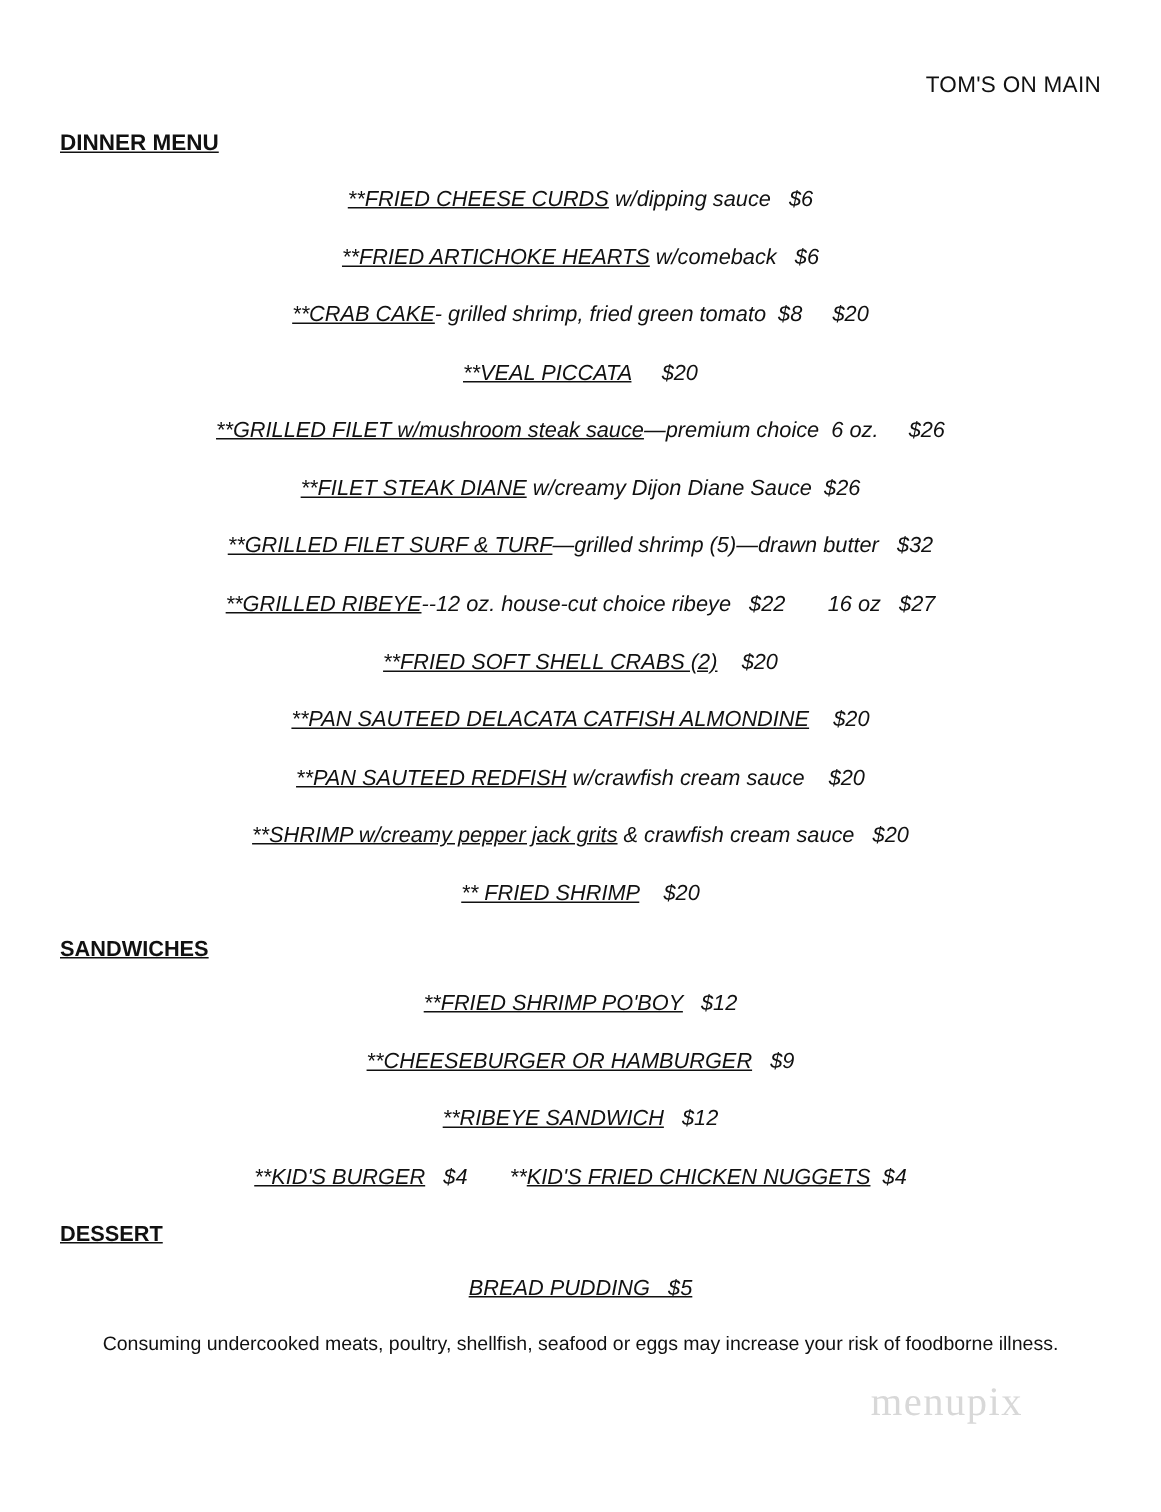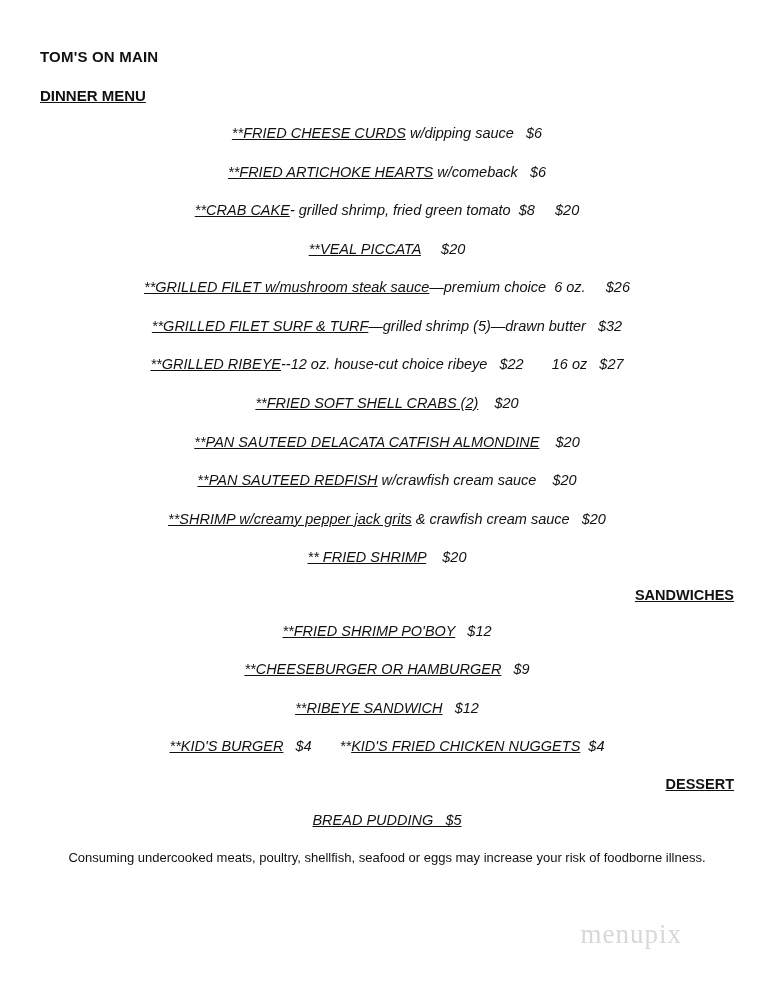--- a/index.html
+++ b/index.html
@@ -16,22 +16,22 @@
     overflow: hidden;
   }
   .page {
     width: 774px;
     height: 1008px;
     position: relative;
     box-sizing: border-box;
     padding: 48px 40px 0 40px;
   }
   .title {
-    text-align: left;
-    font-weight: bold;
+    text-align: right;
+    font-weight: normal;
     font-size: 15px;
     letter-spacing: 0.2px;
     margin: 0 0 22px 0;
   }
   .subtitle {
     font-weight: bold;
     font-size: 15px;
     text-decoration: underline;
     margin: 0 0 20px 0;
   }
@@ -40,21 +40,21 @@
     font-size: 14.5px;
     line-height: 1.35;
     margin: 0 0 19px 0;
     white-space: pre-wrap;
     font-style: italic;
   }
   .menu-line .u {
     text-decoration: underline;
   }
   .section-head {
-    text-align: right;
+    text-align: left;
     font-weight: bold;
     font-size: 14.5px;
     text-decoration: underline;
     margin: 0 0 19px 0;
   }
   .section-head.plain {
     font-weight: bold;
   }
   .disclaimer {
     text-align: center;
@@ -78,20 +78,21 @@
 <div class="page">
 
   <h1 class="title">TOM'S ON MAIN</h1>
   <h2 class="subtitle">DINNER MENU</h2>
 
   <div class="menu-line"><span class="u">**FRIED CHEESE CURDS</span><span> w/dipping sauce   $6</span></div>
   <div class="menu-line"><span class="u">**FRIED ARTICHOKE HEARTS</span><span> w/comeback   $6</span></div>
   <div class="menu-line"><span class="u">**CRAB CAKE</span><span>- grilled shrimp, fried green tomato  $8     $20</span></div>
   <div class="menu-line"><span class="u">**VEAL PICCATA</span><span>     $20</span></div>
   <div class="menu-line"><span class="u">**GRILLED FILET w/mushroom steak sauce</span><span>—premium choice  6 oz.     $26</span></div>
+  <div class="menu-line"><span class="u">**FILET STEAK DIANE</span><span> w/creamy Dijon Diane Sauce  $26</span></div>
   <div class="menu-line"><span class="u">**GRILLED FILET SURF &amp; TURF</span><span>—grilled shrimp (5)—drawn butter   $32</span></div>
   <div class="menu-line"><span class="u">**GRILLED RIBEYE</span><span>--12 oz. house-cut choice ribeye   $22       16 oz   $27</span></div>
   <div class="menu-line"><span class="u">**FRIED SOFT SHELL CRABS (2)</span><span>    $20</span></div>
   <div class="menu-line"><span class="u">**PAN SAUTEED DELACATA CATFISH ALMONDINE</span><span>    $20</span></div>
   <div class="menu-line"><span class="u">**PAN SAUTEED REDFISH</span><span> w/crawfish cream sauce    $20</span></div>
   <div class="menu-line"><span class="u">**SHRIMP w/creamy pepper jack grits</span><span> &amp; crawfish cream sauce   $20</span></div>
   <div class="menu-line"><span class="u">** FRIED SHRIMP</span><span>    $20</span></div>
 
   <div class="section-head">SANDWICHES</div>
 

